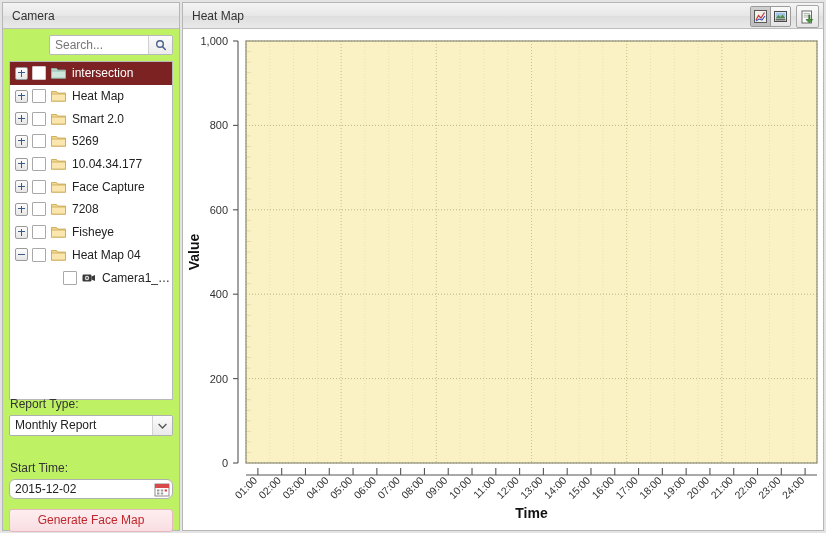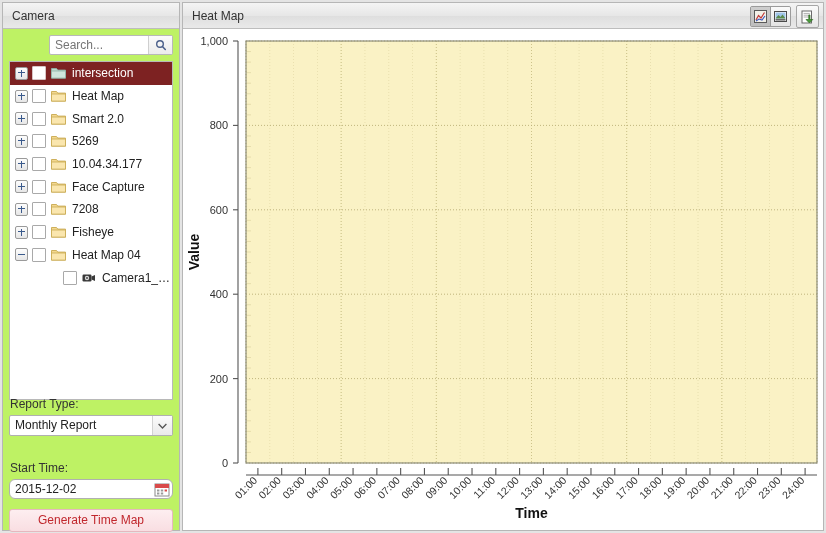--- a/index.html
+++ b/index.html
@@ -288,21 +288,21 @@
               <rect x="1" y="2" width="14" height="4" fill="#d94a4a"></rect>
               <rect x="3" y="7.5" width="2.4" height="2" fill="#9a9a9a"></rect>
               <rect x="6.8" y="7.5" width="2.4" height="2" fill="#9a9a9a"></rect>
               <rect x="10.6" y="7.5" width="2.4" height="2" fill="#d94a4a"></rect>
               <rect x="3" y="10.5" width="2.4" height="2" fill="#9a9a9a"></rect>
               <rect x="6.8" y="10.5" width="2.4" height="2" fill="#9a9a9a"></rect>
             </svg>
           </span>
         </div>
 
-        <div class="gen-btn">Generate Time Map</div>
+        <div class="gen-btn">Generate Face Map</div>
       </div>
     </div>
   </div>
 
   <div class="panel" id="right-panel">
     <div class="panel-header">
       <span class="hdr-title">Heat Map</span>
 
       <div class="hdr-tools">
         <div class="tool-group">

